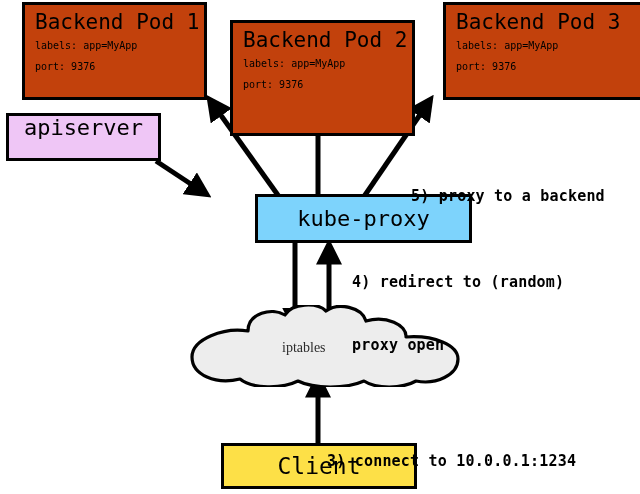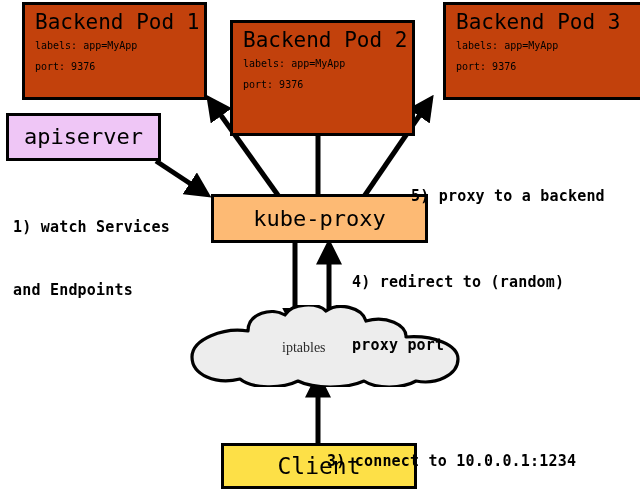--- a/index.html
+++ b/index.html
@@ -30,33 +30,34 @@
   }
   .pod .meta{
     font-size:10px;
     line-height:21px;
     color:#000;
     white-space:nowrap;
   }
   .apiserver{
     background:#EFC6F6;
     display:flex;
-    align-items:center;
+    align-items:flex-start;
     justify-content:center;
   }
   .apiserver .label{
     font-size:22px;
     line-height:24px;
     color:#000;
   }
   .kubeproxy{
-    background:#fdba74;
+    background:#7dd3fc;
     display:flex;
     align-items:center;
     justify-content:center;
+    margin-left:44px;
   }
   .kubeproxy .label{
     font-size:22px;
     line-height:24px;
     color:#000;
   }
   .client{
     background:#fde047;
     display:flex;
     align-items:center;
@@ -178,34 +179,30 @@
                C30,80 6,70 6,52
                C6,34 38,22 62,26 Z" fill="#EDEDED" stroke="#000000" stroke-width="3.2" stroke-linejoin="round"></path>
     </svg>
     <div class="cloudlabel" style="left:96px;top:35px;">iptables</div>
   </div>
 
   <div class="node client" style="left:221px;top:443px;width:196px;height:46px;">
     <div class="label">Client</div>
   </div>
 
-  <div class="anno" style="left:13px;top:175px;">
-    <div>1) watch Services</div>
-    <div>and Endpoints</div>
-  </div>
 
   <div class="anno" style="left:66px;top:248px;">
   </div>
 
   <div class="anno" style="left:327px;top:409px;">
     <div>3) connect to 10.0.0.1:1234</div>
   </div>
 
   <div class="anno" style="left:352px;top:230px;">
     <div>4) redirect to (random)</div>
-    <div>proxy port</div>
+    <div>proxy open</div>
   </div>
 
   <div class="anno" style="left:411px;top:144px;">
     <div>5) proxy to a backend</div>
   </div>
 
 </div>
 
 </body></html>

